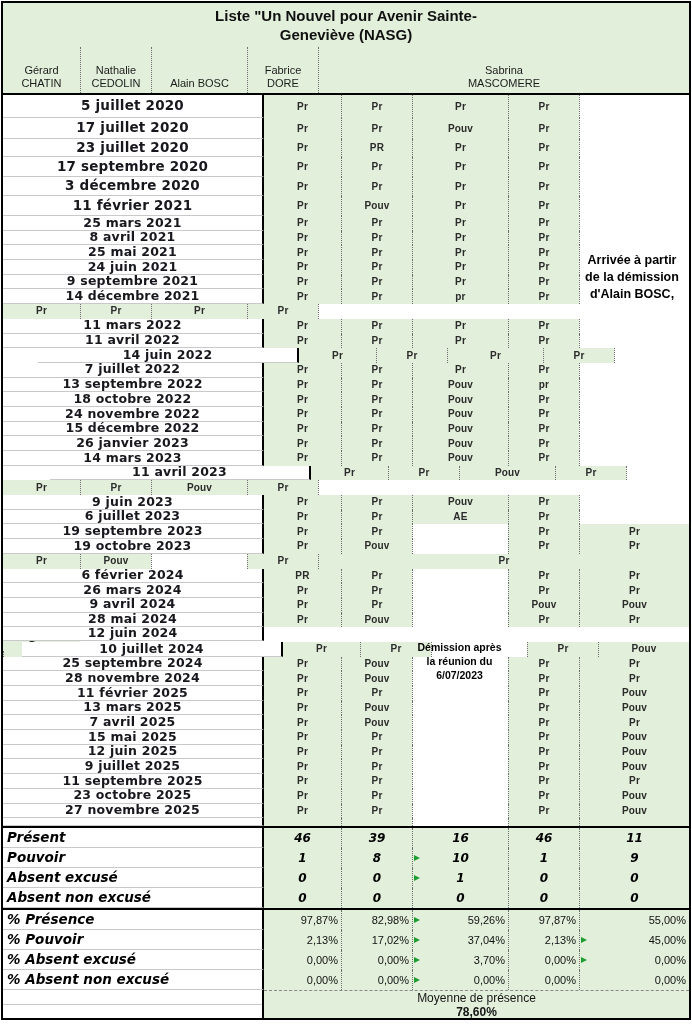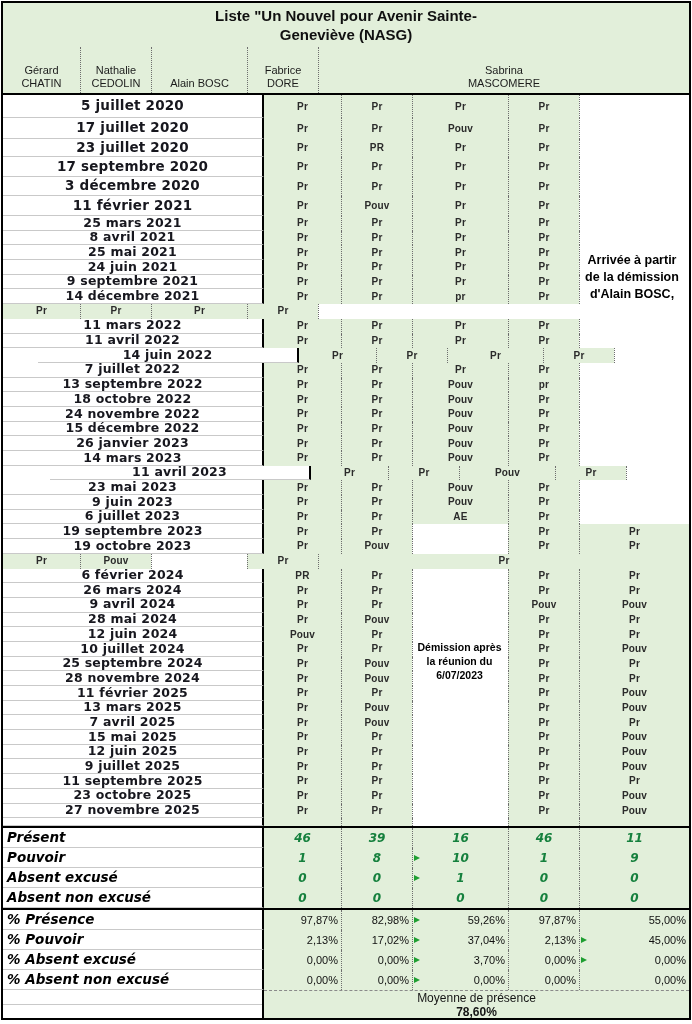--- a/index.html
+++ b/index.html
@@ -29,21 +29,21 @@
     font:11px "Liberation Sans",sans-serif;color:#1c1c1c;line-height:13px;text-align:center;background:transparent;}
   
   .date-cell{border-bottom:1px solid var(--grid);font:bold 12.5px "DejaVu Sans",sans-serif;
     color:#17171e;letter-spacing:.2px;line-height:1;}
   .date-cell.big{font-size:13.5px;}
   .val-cell{font:bold 10px "Liberation Sans",sans-serif;color:#2b2b2b;letter-spacing:.2px;line-height:1;}
   .sep{height:0;border-top:2px solid #000;flex-shrink:0;}
   
   .label-cell{justify-content:flex-start;padding-left:4px;border-bottom:1px solid var(--grid);
     font:italic bold 13.5px "DejaVu Sans",sans-serif;color:#000;line-height:1;}
-  .num-cell{font:italic bold 12px "DejaVu Sans",sans-serif;color:#15803d;line-height:1;}
+  .num-cell{font:italic bold 12px "DejaVu Sans",sans-serif;color:#000000;line-height:1;}
   .pct-cell{justify-content:flex-end;padding-right:3px;font:11px "Liberation Sans",sans-serif;color:#101010;line-height:1;}
   .flag{position:absolute;left:1px;top:50%;transform:translateY(-50%);width:0;height:0;
     border-top:3.5px solid transparent;border-bottom:3.5px solid transparent;border-left:6px solid var(--flag);}
   
   .moy{height:28px;}
   .moy-left{flex-direction:column;align-items:stretch;}
   .moy-left-a{height:14px;border-bottom:1px solid var(--grid);}
   .moy-left-b{flex:1;}
   .moy-right{flex:1;background:var(--green);border-top:1px dashed #8a8a8a;display:flex;
     flex-direction:column;justify-content:center;text-align:center;line-height:13px;
@@ -276,21 +276,20 @@
         </div>
         <div class="trow" style="height: 14.7px; padding-left: 47px;">
           <div class="cell c0 date-cell">11 avril 2023</div>
           <div class="cell mcol c1 val-cell">Pr</div>
           <div class="cell mcol c2 val-cell">Pr</div>
           <div class="cell mcol c3 val-cell">Pouv</div>
           <div class="cell mcol c4 val-cell">Pr</div>
           <div class="cell mcol c5 val-cell white"></div>
         </div>
         <div class="trow" style="height: 14.7px;">
-          <div class="cell c0 date-cell">23 mai 2023</div>
           <div class="cell mcol c1 val-cell">Pr</div>
           <div class="cell mcol c2 val-cell">Pr</div>
           <div class="cell mcol c3 val-cell">Pouv</div>
           <div class="cell mcol c4 val-cell">Pr</div>
           <div class="cell mcol c5 val-cell white"></div>
         </div>
         <div class="trow" style="height: 14.7px;">
           <div class="cell c0 date-cell">9 juin 2023</div>
           <div class="cell mcol c1 val-cell">Pr</div>
           <div class="cell mcol c2 val-cell">Pr</div>
@@ -354,29 +353,29 @@
           <div class="cell mcol c5 val-cell">Pouv</div>
         </div>
         <div class="trow" style="height: 14.7px;">
           <div class="cell c0 date-cell">28 mai 2024</div>
           <div class="cell mcol c1 val-cell">Pr</div>
           <div class="cell mcol c2 val-cell">Pouv</div>
           <div class="cell mcol c3 val-cell white"></div>
           <div class="cell mcol c4 val-cell">Pr</div>
           <div class="cell mcol c5 val-cell">Pr</div>
         </div>
-        <div class="trow" style="height: 14.7px;">
+        <div class="trow" style="height: 14.7px; flex-direction: column;">
           <div class="cell c0 date-cell">12 juin 2024</div>
           <div class="cell mcol c1 val-cell">Pouv</div>
           <div class="cell mcol c2 val-cell">Pr</div>
           <div class="cell mcol c3 val-cell white"></div>
           <div class="cell mcol c4 val-cell">Pr</div>
           <div class="cell mcol c5 val-cell">Pr</div>
         </div>
-        <div class="trow" style="height: 14.7px;">
+        <div class="trow" style="height: 14.7px; padding-left: 19px;">
           <div class="cell c0 date-cell">10 juillet 2024</div>
           <div class="cell mcol c1 val-cell">Pr</div>
           <div class="cell mcol c2 val-cell">Pr</div>
           <div class="cell mcol c3 val-cell white"></div>
           <div class="cell mcol c4 val-cell">Pr</div>
           <div class="cell mcol c5 val-cell">Pouv</div>
         </div>
         <div class="trow" style="height: 14.7px;">
           <div class="cell c0 date-cell">25 septembre 2024</div>
           <div class="cell mcol c1 val-cell">Pr</div>

